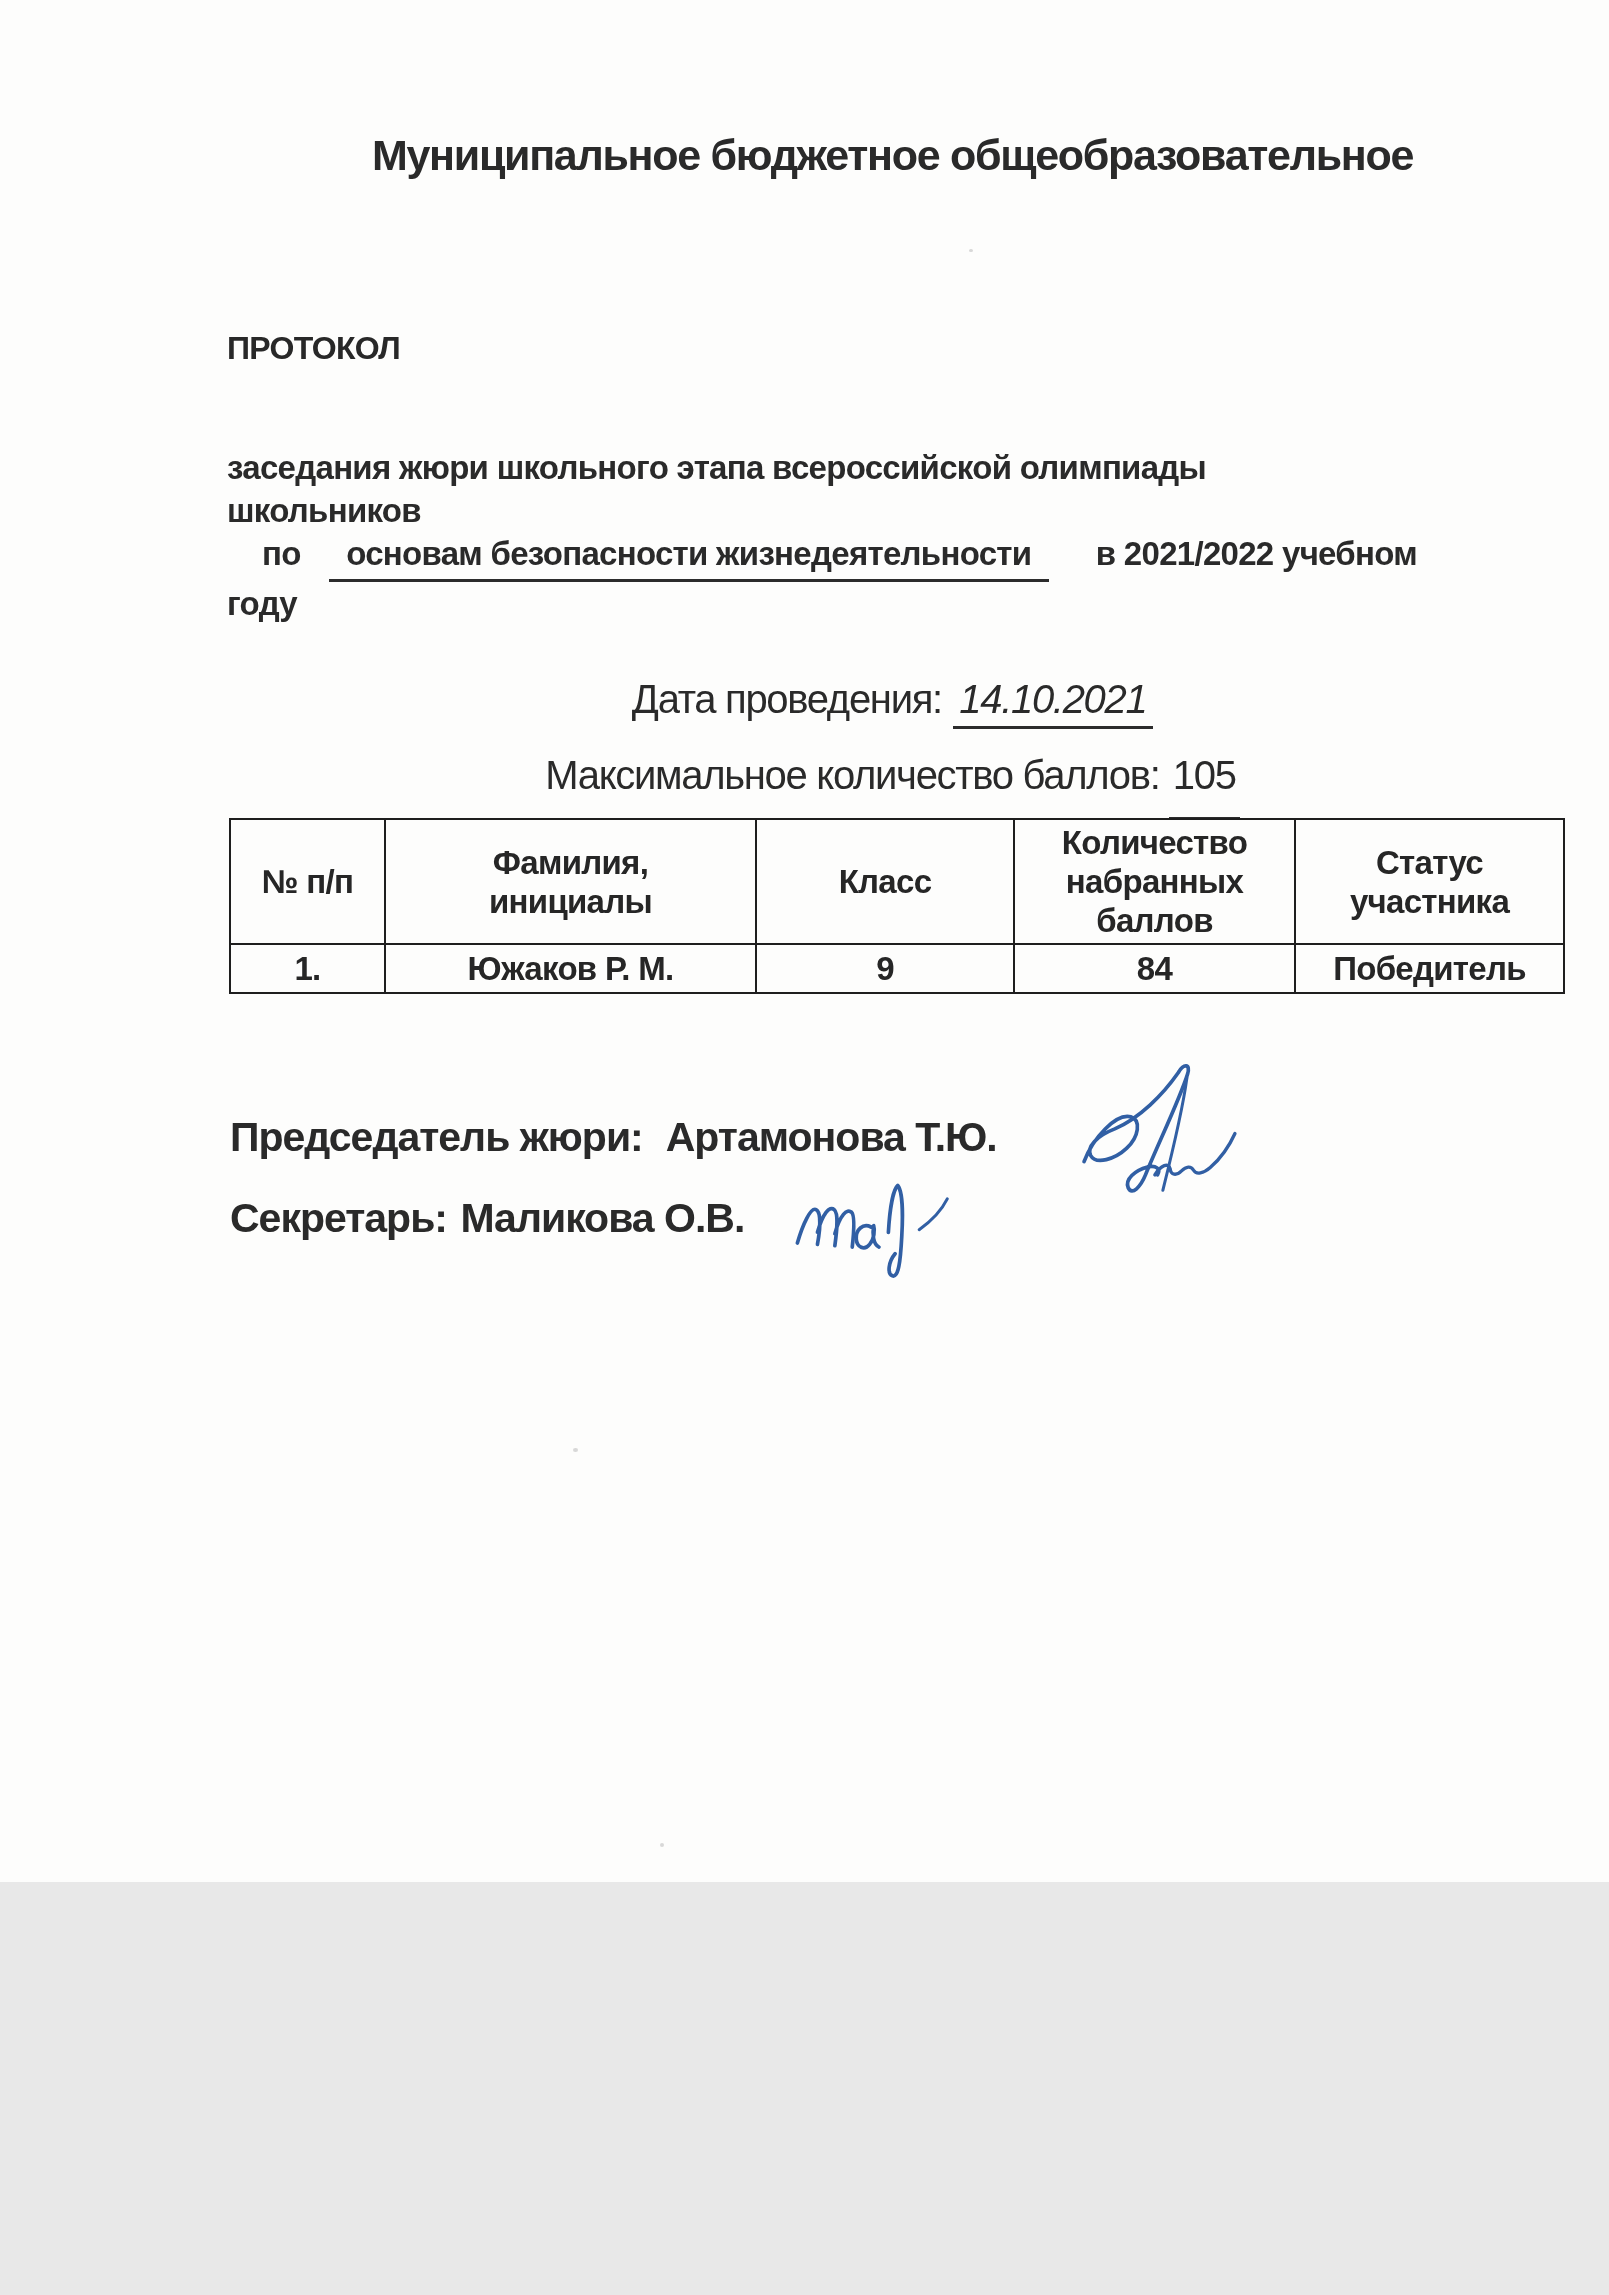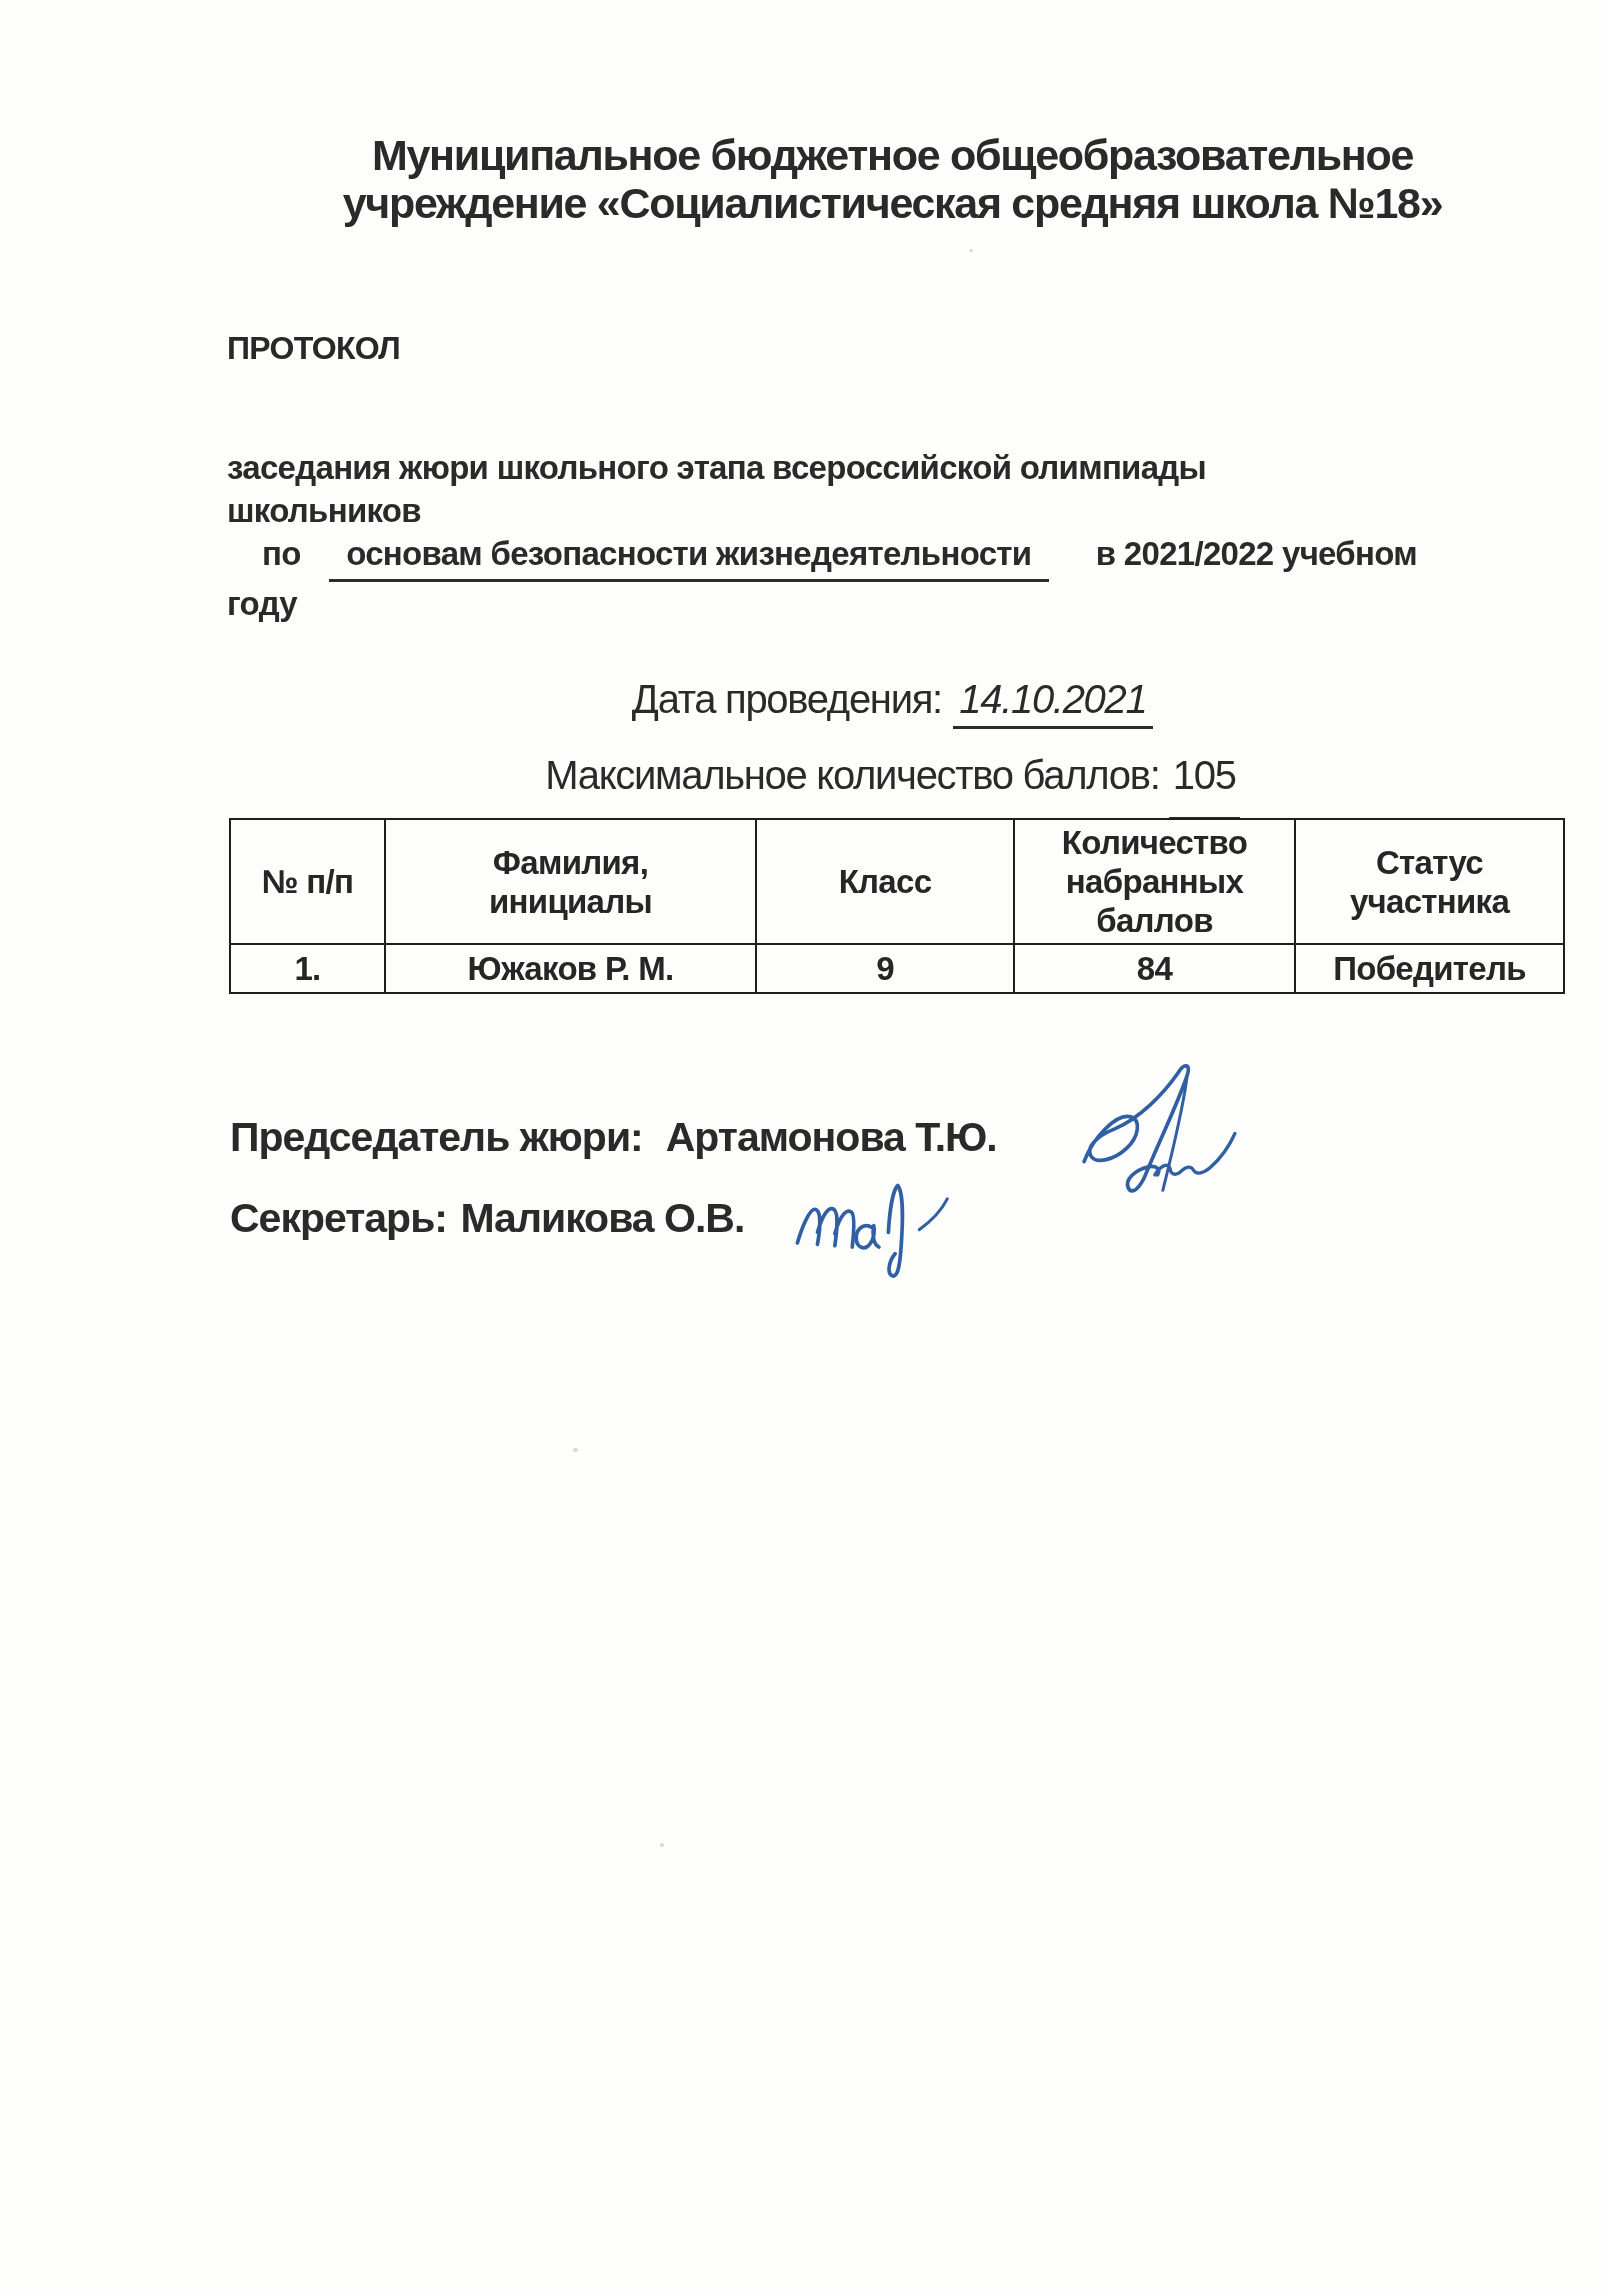--- a/index.html
+++ b/index.html
@@ -1,18 +1,18 @@
 <!DOCTYPE html>
 <html style="font-size:10.7px"><head>
 <meta charset="utf-8">
 <style>
   html,body { margin:0; padding:0; background:#e8e8e8; }
   .sheet {
     position:relative;
-    width:1609px; height:2295px;
+    width:1609px; height:1882px;
     background:#fdfdfc;
     font-family:"Liberation Sans", sans-serif;
     color:#282828;
     overflow:hidden;
   }
 
   
   .org-title {
     position:absolute; top:131px; left:227px; width:1331px;
     text-align:center; font-weight:bold;
@@ -97,21 +97,20 @@
   
   .speck { position:absolute; background:#b9b9b9; border-radius:50%; opacity:.55; }
 </style>
 </head>
 <body>
 
 <div class="sheet">
 
   <div class="org-title">
     <div>Муниципальное бюджетное общеобразовательное</div>
-    <div>учреждение «Социалистическая средняя школа №18»</div>
   </div>
 
   <div class="doc-type">ПРОТОКОЛ</div>
 
   <div class="meeting-block">
     <div>заседания жюри школьного этапа всероссийской олимпиады</div>
     <div>школьников</div>
     <div class="subject-line">
       <span>по</span>
       <span class="subject-underlined">основам безопасности жизнедеятельности</span>

